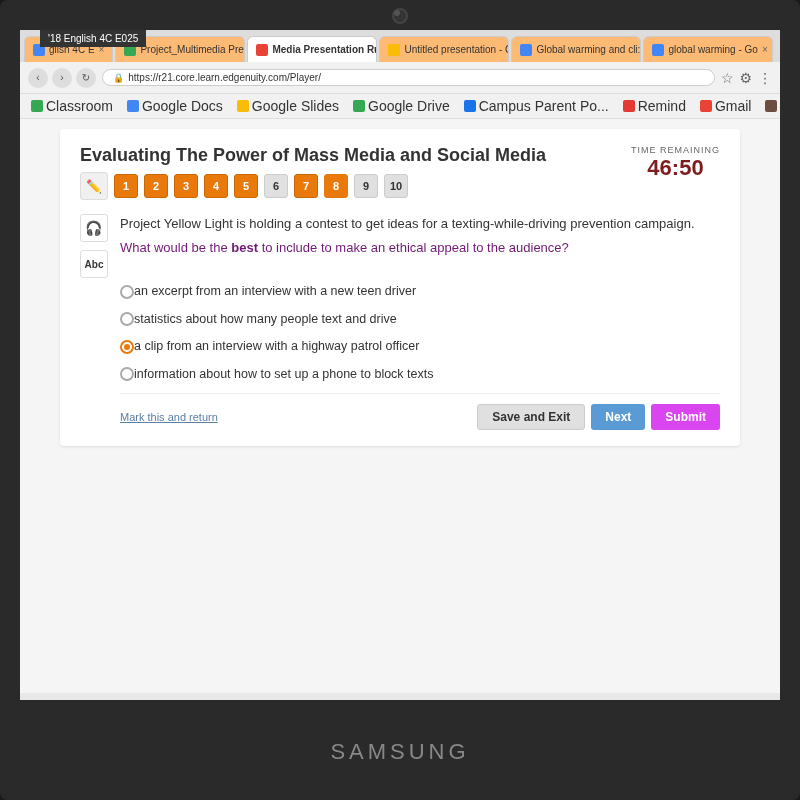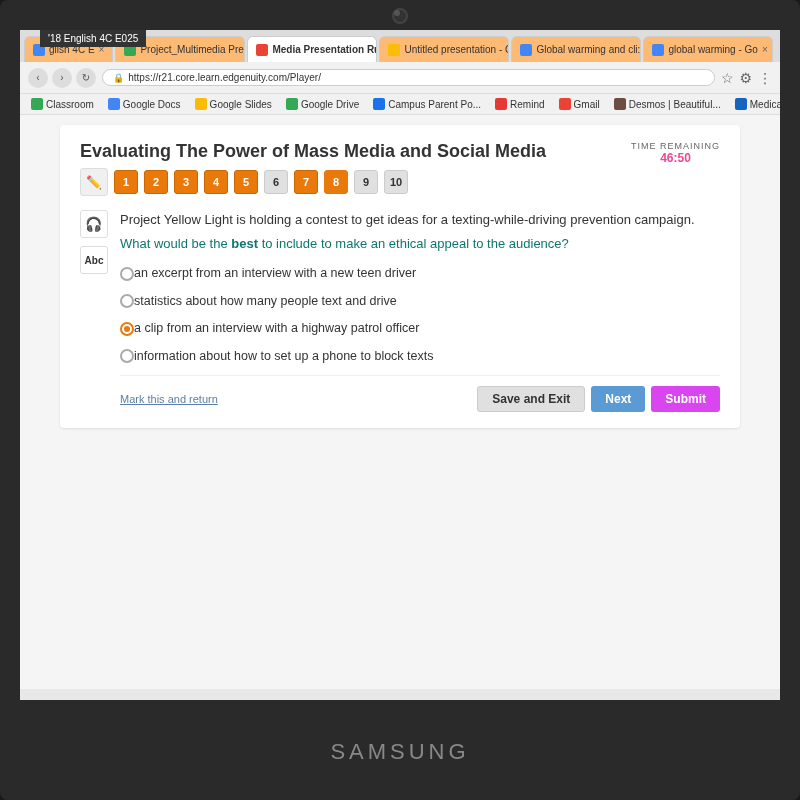--- a/index.html
+++ b/index.html
@@ -175,21 +175,21 @@
     }
 
     
     .bookmarks-bar {
       display: flex;
       align-items: center;
       gap: 8px;
       padding: 3px 8px;
       background: #f1f1f1;
       border-bottom: 1px solid #ddd;
-      font-size: 10px;
+      font-size: 14px;
       overflow: hidden;
     }
 
     .bookmark-item {
       display: flex;
       align-items: center;
       gap: 3px;
       cursor: pointer;
       color: #333;
       white-space: nowrap;
@@ -280,23 +280,23 @@
     }
 
     .time-label {
       font-size: 9px;
       color: #666;
       letter-spacing: 1px;
       text-transform: uppercase;
     }
 
     .time-value {
-      font-size: 12px;
+      font-size: 22px;
       font-weight: bold;
-      color: #ec4899;
+      color: #7f1d1d;
     }
 
     .sidebar-icon {
       width: 28px;
       height: 28px;
       background: #fff;
       border: 1px solid #ddd;
       border-radius: 3px;
       display: flex;
       align-items: center;
@@ -313,22 +313,22 @@
 
     .question-text {
       font-size: 13px;
       color: #333;
       margin-bottom: 4px;
       line-height: 1.5;
     }
 
     .question-prompt {
       font-size: 13px;
-      color: #0f766e;
-      margin-bottom: 12px;
+      color: #701a75;
+      margin-bottom: 26px;
       line-height: 1.5;
     }
 
     
     .answer-option {
       display: flex;
       align-items: center;
       margin-bottom: 10px;
       cursor: pointer;
       font-size: 12.5px;

